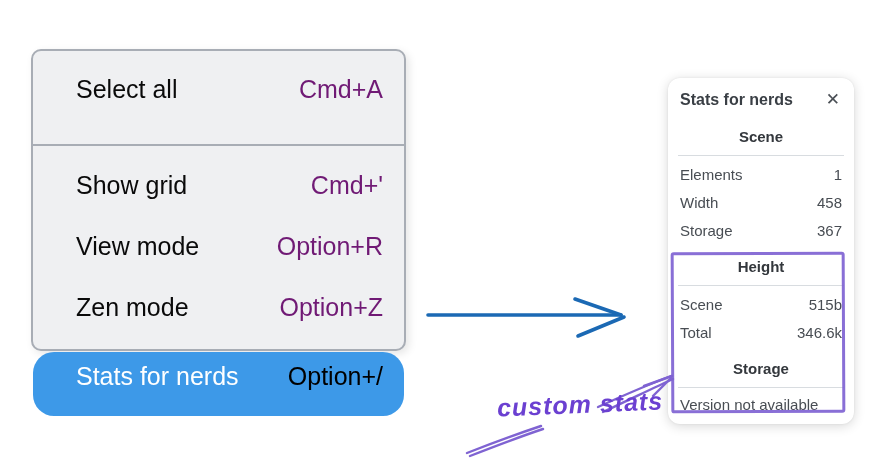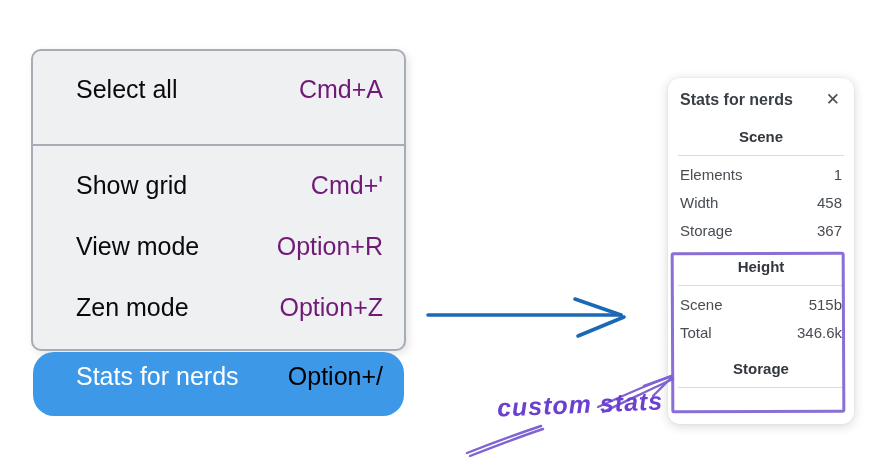--- a/index.html
+++ b/index.html
@@ -162,20 +162,21 @@
       <span>Scene</span>
       <span>515b</span>
     </div>
     <div class="stat-row">
       <span>Total</span>
       <span>346.6k</span>
     </div>
 
     <div class="sec-heading tight">Storage</div>
     <div class="sec-divider"></div>
+    <div class="version-note">Version not available</div>
   </div>
 
   <div class="purple-rect"></div>
 
   <svg class="purple-arrows" width="235" height="96" viewBox="0 0 235 96">
     <g stroke="#7f63d2" stroke-width="2.4" fill="none" stroke-linecap="round">
       <path d="M148,42 C170,32 200,19 221,11"></path>
       <path d="M153,47 C175,37 203,23 223,14"></path>
       <path d="M222,11 L194,21"></path>
       <path d="M221,13 L203,31"></path>

